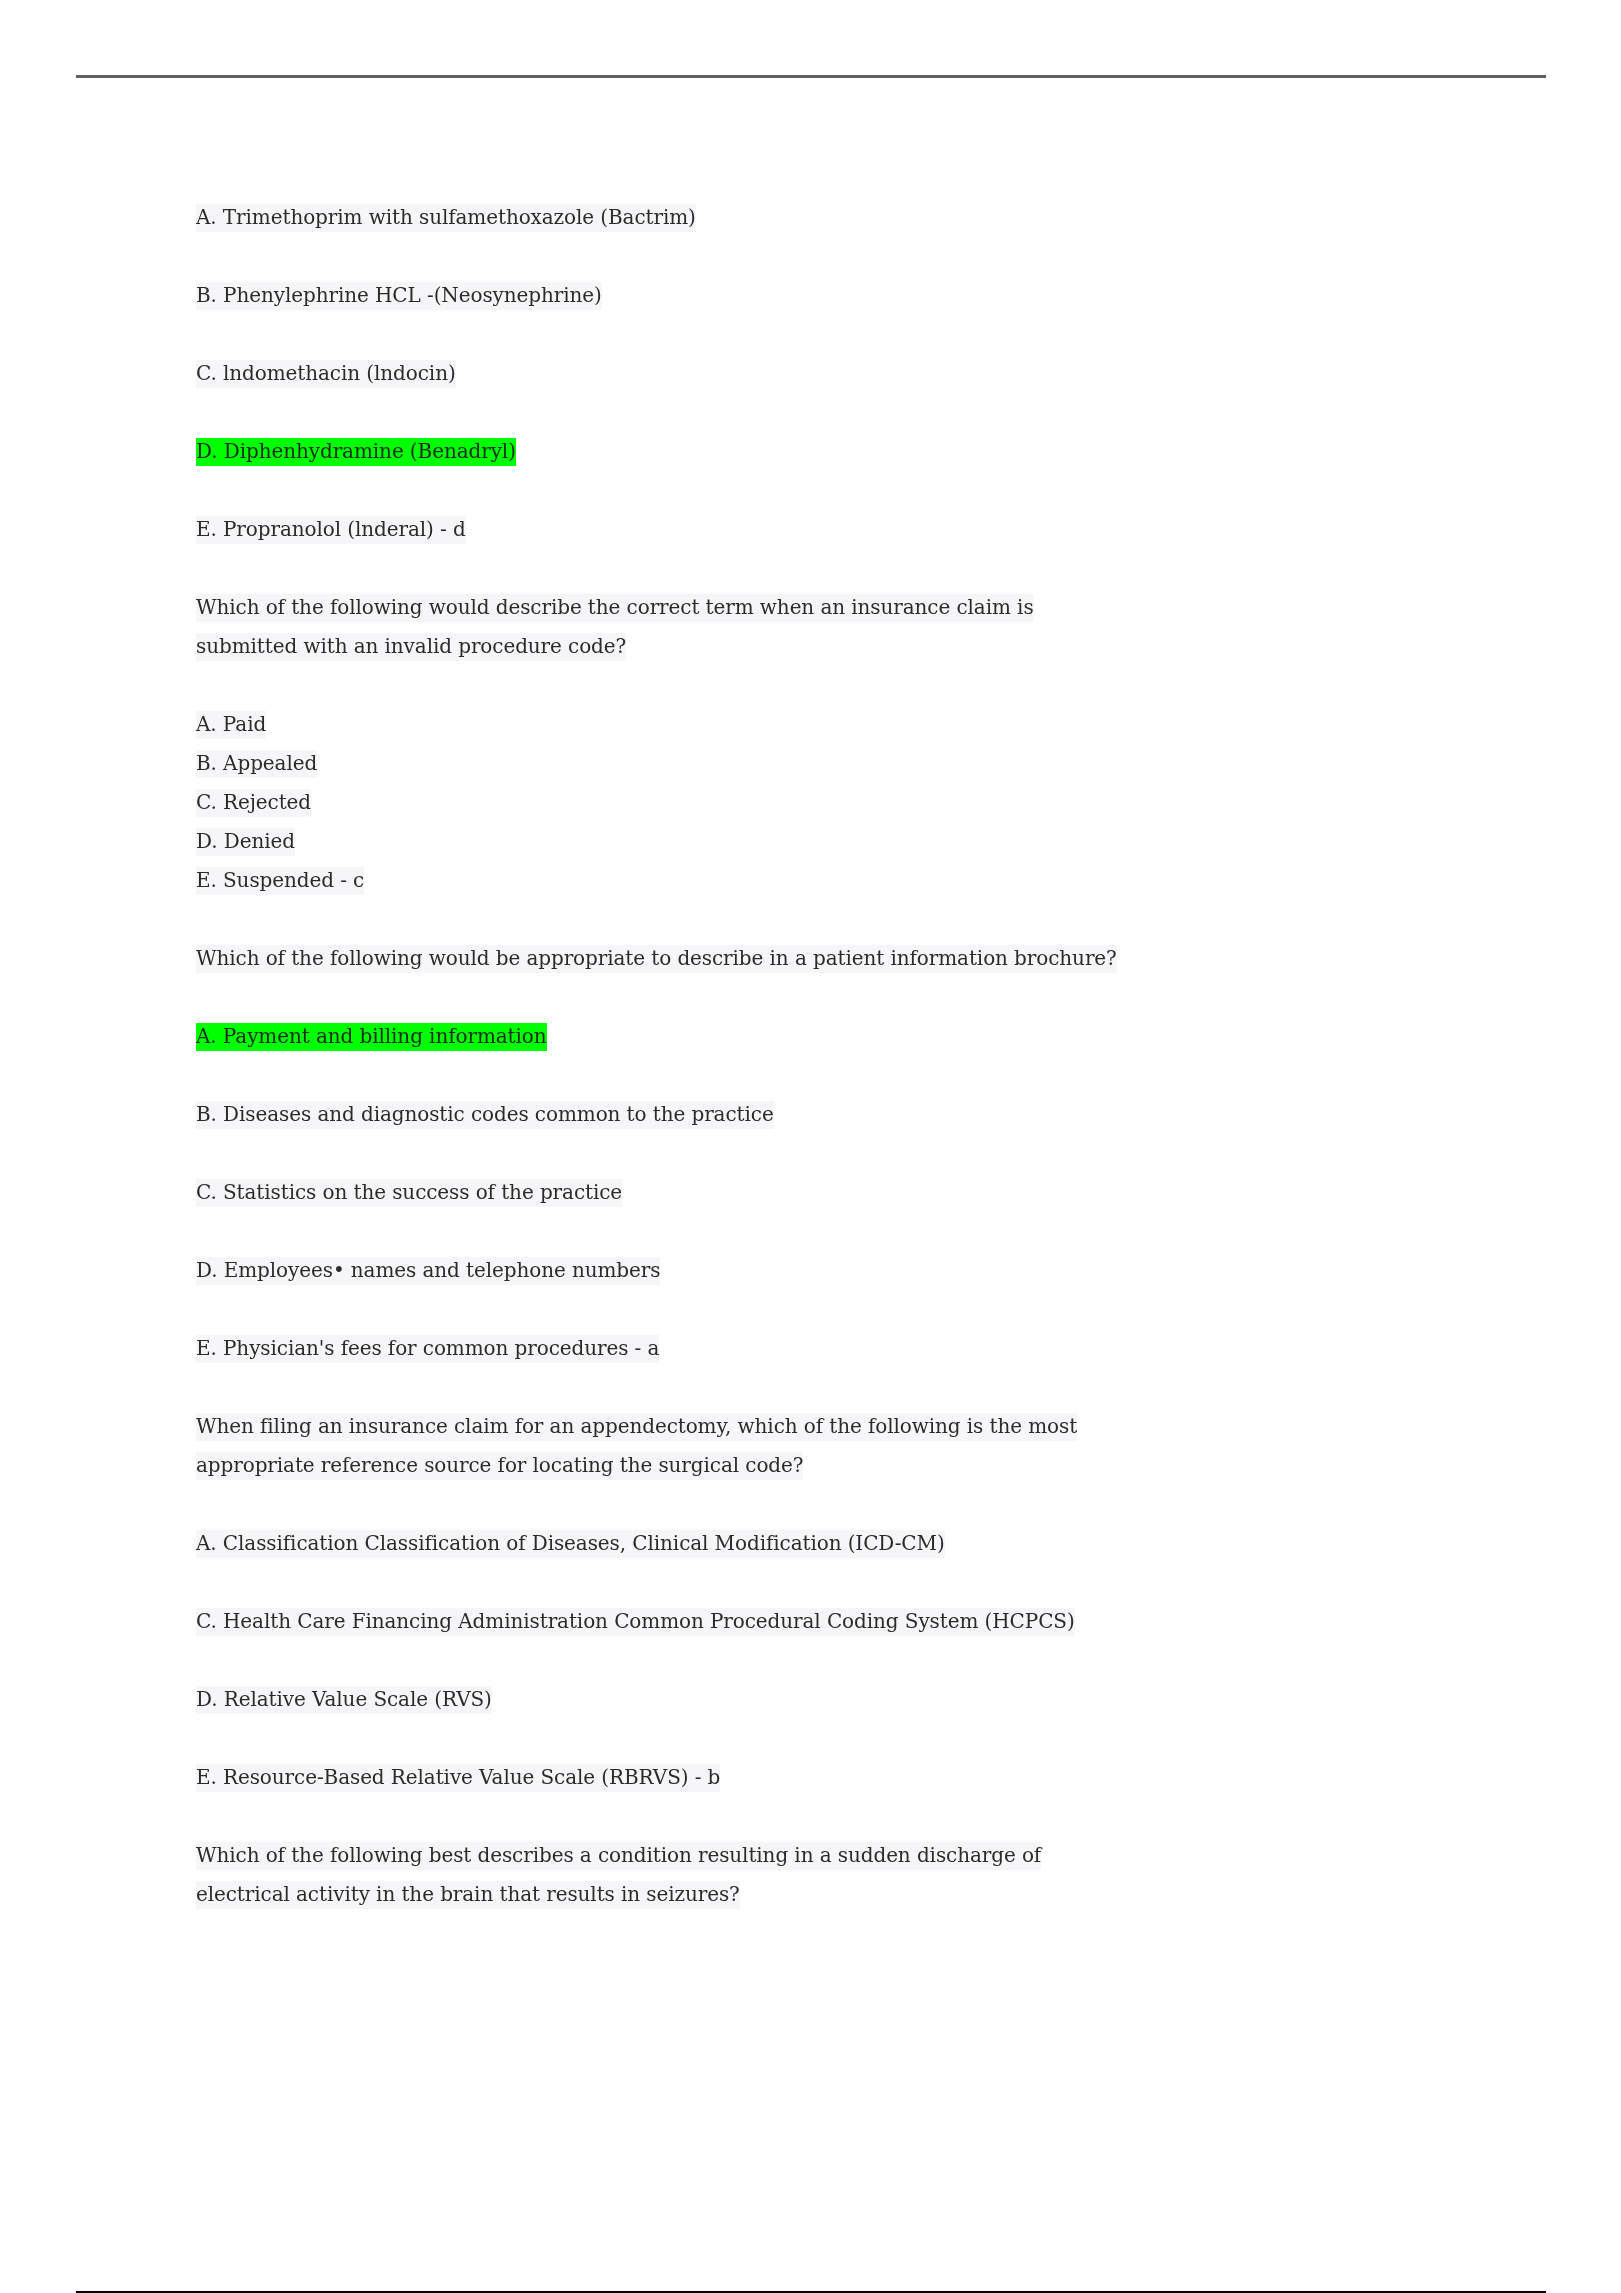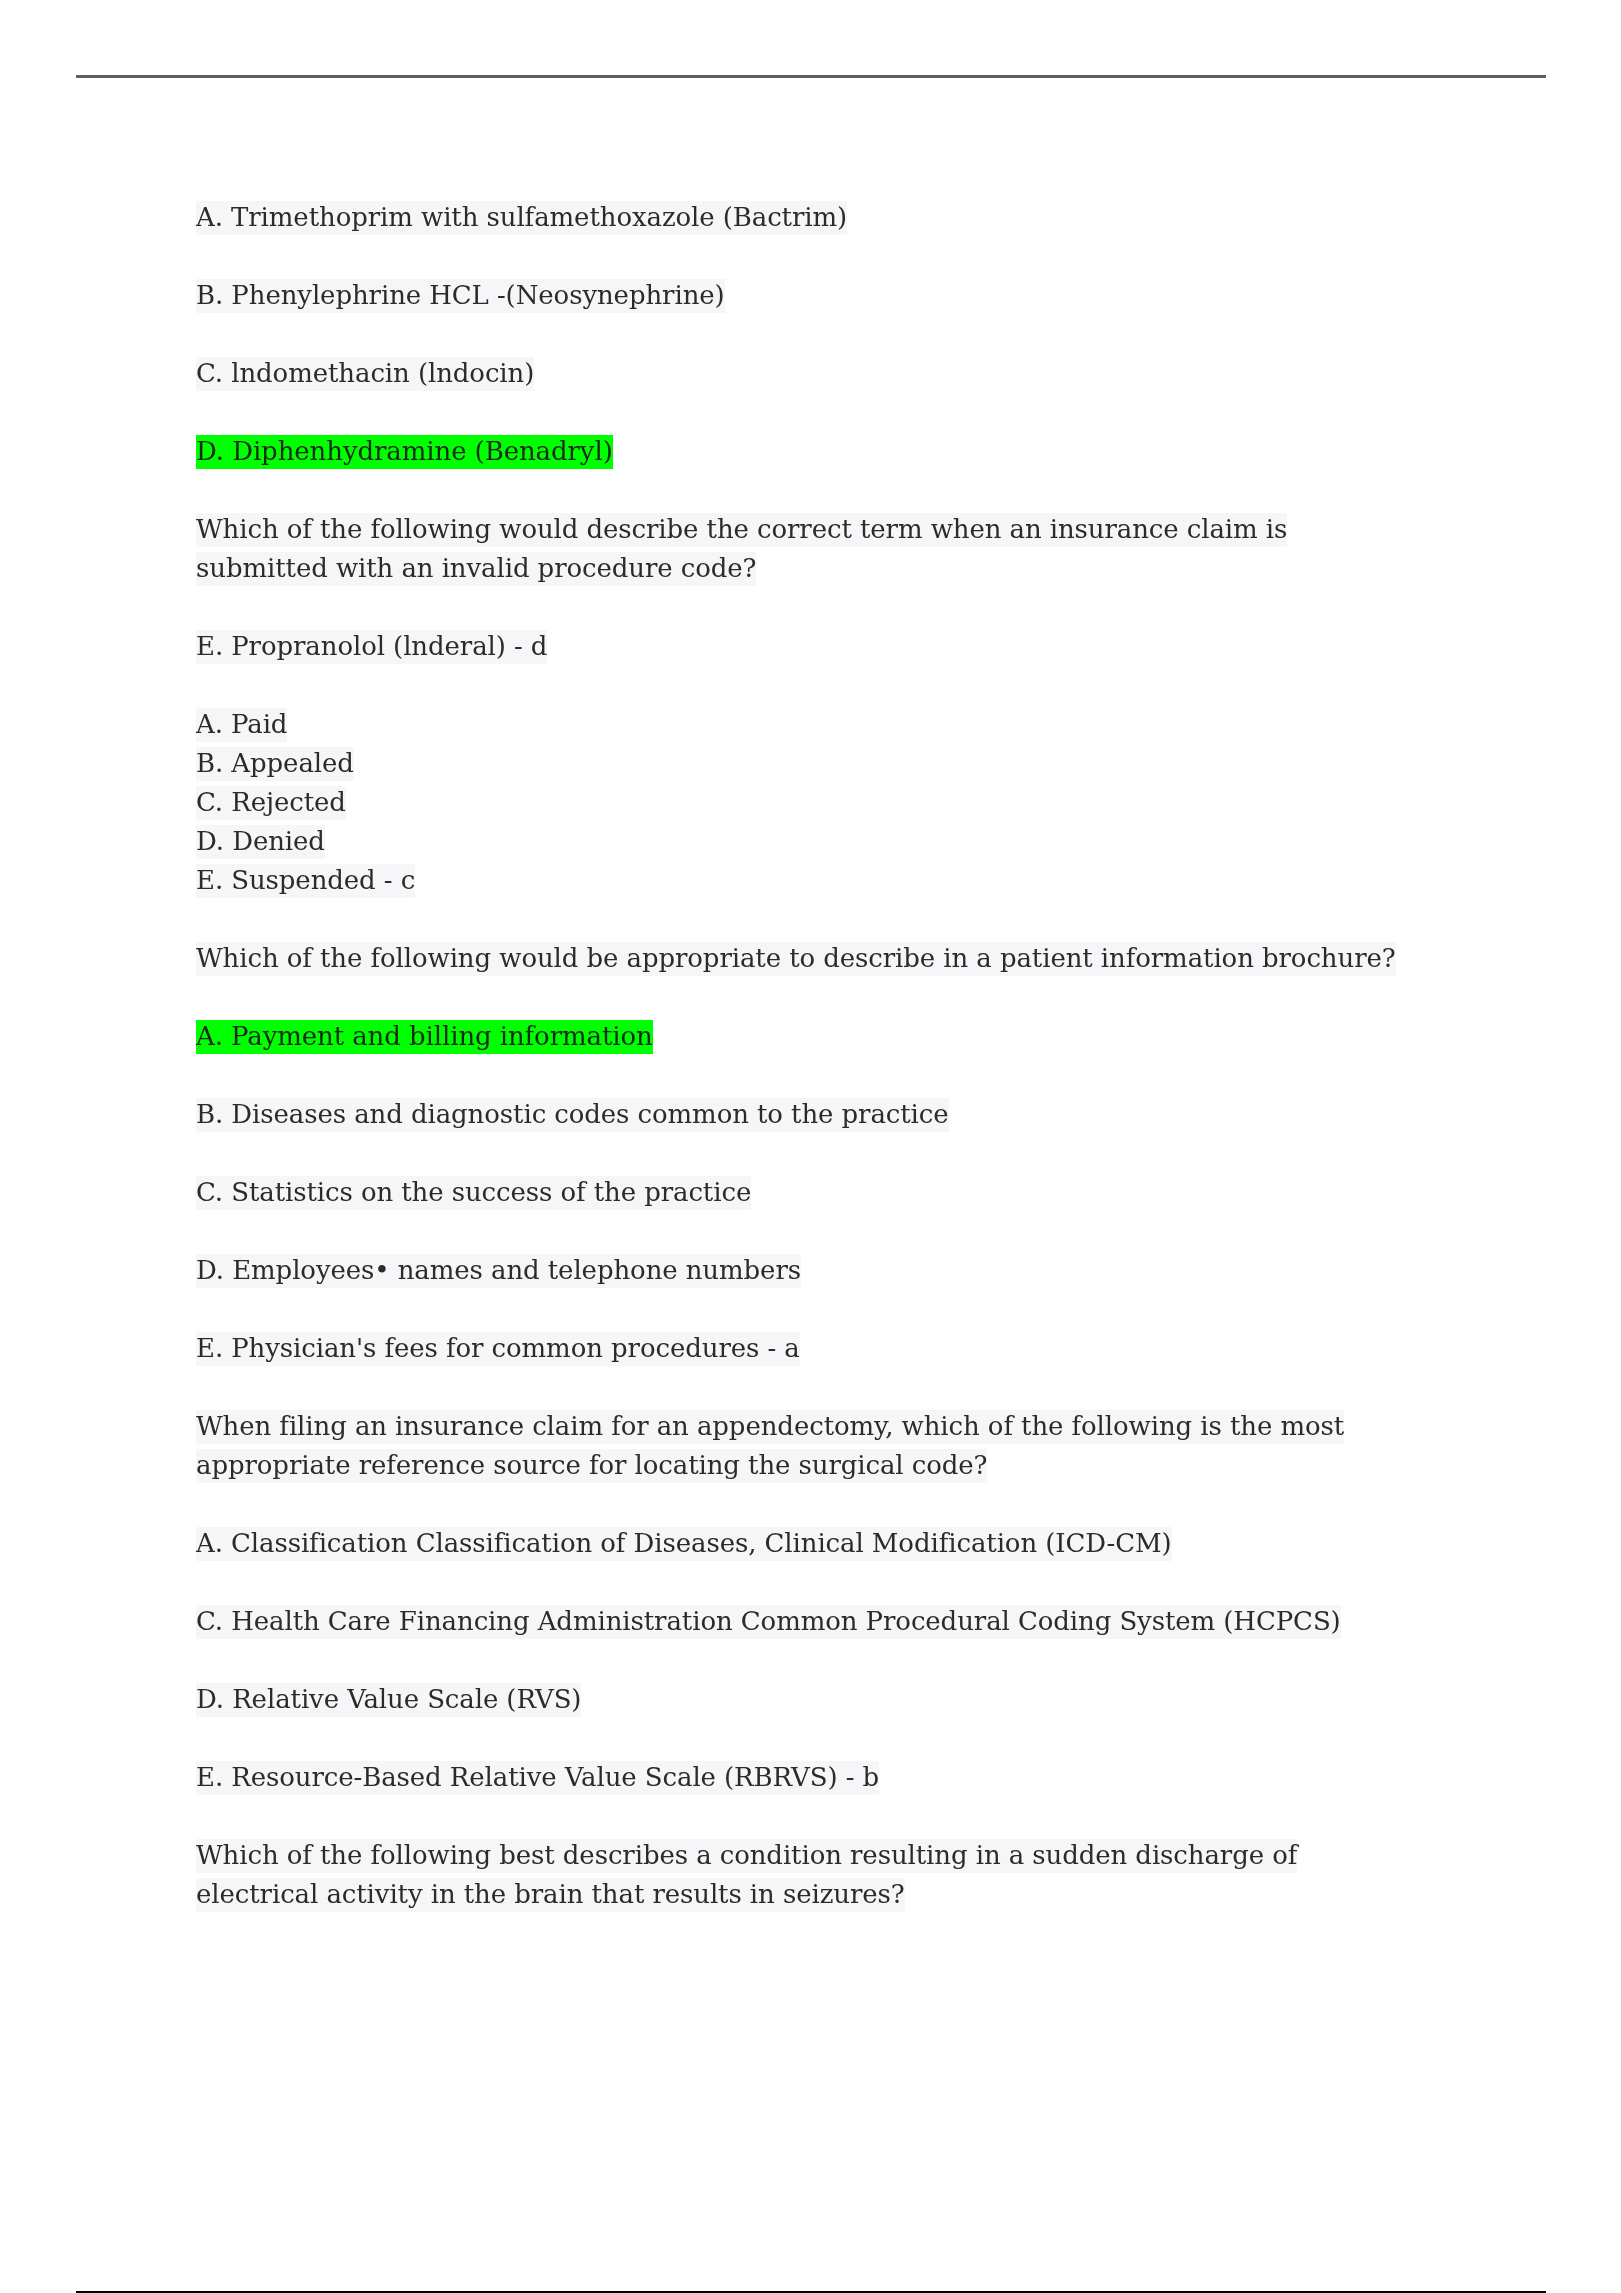--- a/index.html
+++ b/index.html
@@ -32,21 +32,21 @@
       background: #000000;
     }
     .content {
       position: absolute;
       left: 196px;
       top: 198px;
       width: 1353px;
     }
     .para {
       margin: 0 0 39px 0;
-      font-size: 26px;
+      font-size: 20px;
       line-height: 39px;
       letter-spacing: -0.1px;
     }
     .line {
       display: block;
       white-space: nowrap;
     }
     .line .txt {
       background: #f6f6f8;
       padding: 1px 0 2.9px 0;
@@ -69,27 +69,27 @@
   <p class="para">
       <span class="line"><span class="txt">B. Phenylephrine HCL -(Neosynephrine)</span></span>
     </p>
   <p class="para">
       <span class="line"><span class="txt">C. lndomethacin (lndocin)</span></span>
     </p>
   <p class="para">
       <span class="line answer"><span class="txt">D. Diphenhydramine (Benadryl)</span></span>
     </p>
   <p class="para">
+      <span class="line"><span class="txt">E. Propranolol (lnderal) - d</span></span>
+    </p>
+
+  <p class="para">
     <span class="line"><span class="txt">Which of the following would describe the correct term when an insurance claim is</span></span>
     <span class="line"><span class="txt">submitted with an invalid procedure code?</span></span>
   </p>
-
-  <p class="para">
-      <span class="line"><span class="txt">E. Propranolol (lnderal) - d</span></span>
-    </p>
 
   <p class="para">
     <span class="line"><span class="txt">A. Paid</span></span>
     <span class="line"><span class="txt">B. Appealed</span></span>
     <span class="line"><span class="txt">C. Rejected</span></span>
     <span class="line"><span class="txt">D. Denied</span></span>
     <span class="line"><span class="txt">E. Suspended - c</span></span>
   </p>
 
   <p class="para">

